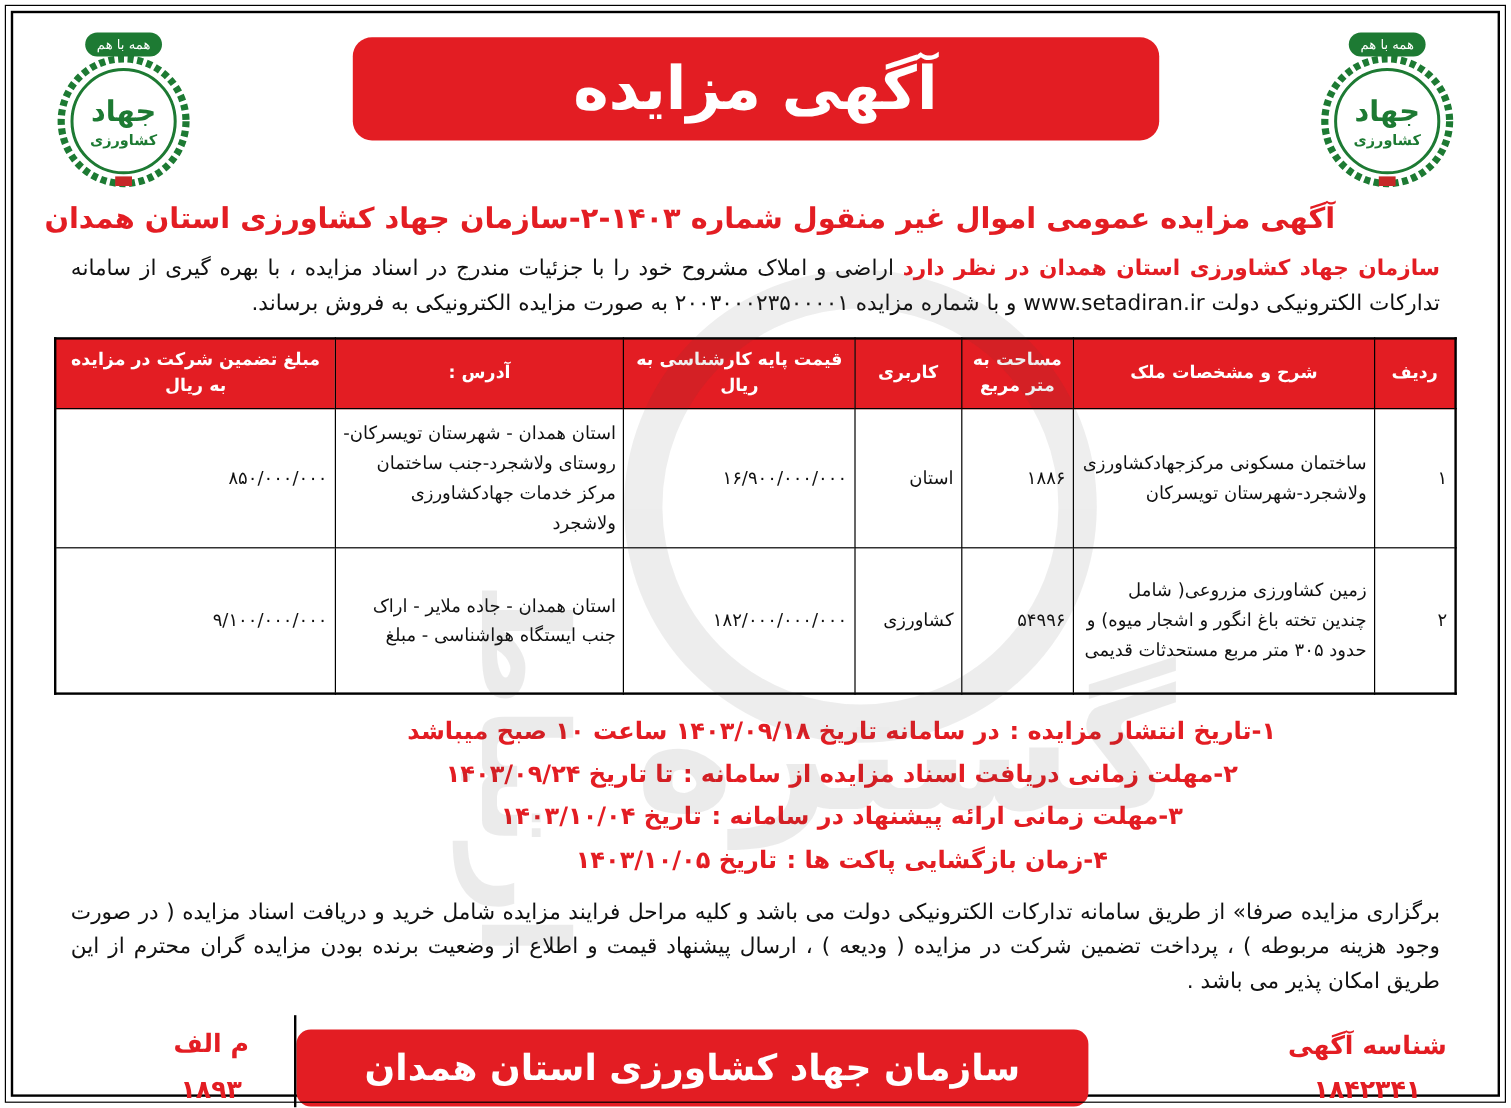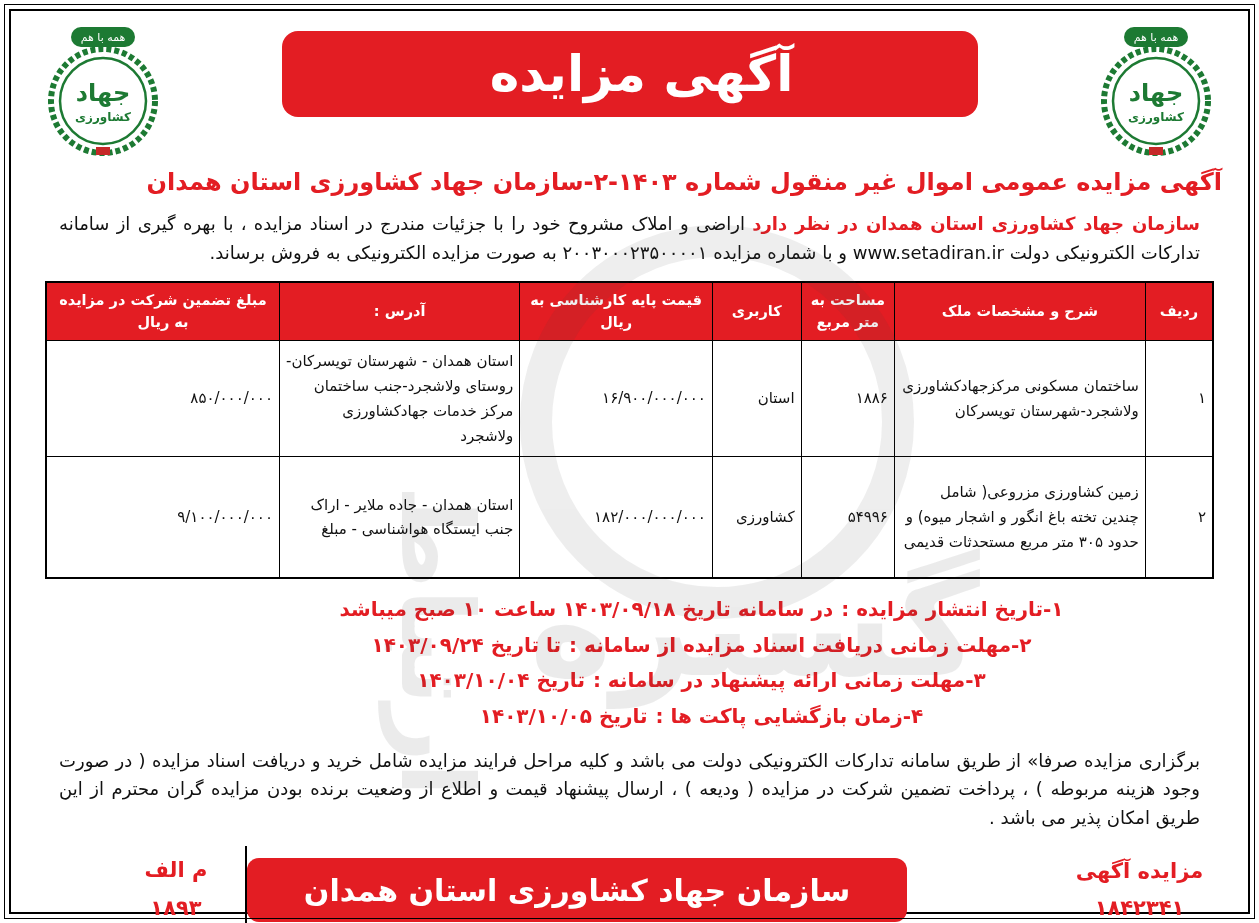--- a/index.html
+++ b/index.html
@@ -18,24 +18,24 @@
     padding:14px 26px 12px;
     display:flex;flex-direction:column;
   }
   
   .header{display:flex;align-items:flex-start;justify-content:space-between;}
   .logo{width:132px;height:132px;flex:0 0 auto;}
   .main-banner{
     flex:1;max-width:672px;height:86px;margin:6px 36px 0;
     background:var(--red);border-radius:16px;
     display:flex;align-items:center;justify-content:center;
-    color:#fff;font-weight:bold;font-size:50px;line-height:1;padding-left:24px;
+    color:#fff;font-weight:bold;font-size:50px;line-height:1;
   }
   .title-line{
-    margin-top:10px;text-align:right;
+    margin-top:10px;text-align:left;
     color:var(--red);font-weight:bold;font-size:24px;line-height:1.3;
   }
   
   .para{margin:12px 22px 0;font-size:18px;line-height:1.6;text-align:justify;}
   .para .lead{color:var(--red);font-weight:bold;}
   
   table.props{
     margin:13px 8px 0;width:calc(100% - 16px);
     border-collapse:collapse;border:2px solid #000;
     font-size:15px;
@@ -171,21 +171,21 @@
       <div class="sch-line"><span class="label">۱-تاریخ انتشار مزایده :</span><span class="value">در سامانه تاریخ ۱۴۰۳/۰۹/۱۸ ساعت ۱۰ صبح میباشد</span></div>
       <div class="sch-line"><span class="label">۲-مهلت زمانی دریافت اسناد مزایده از سامانه :</span><span class="value">تا تاریخ ۱۴۰۳/۰۹/۲۴</span></div>
       <div class="sch-line"><span class="label">۳-مهلت زمانی ارائه پیشنهاد در سامانه :</span><span class="value">تاریخ ۱۴۰۳/۱۰/۰۴</span></div>
       <div class="sch-line"><span class="label">۴-زمان بازگشایی پاکت ها :</span><span class="value">تاریخ ۱۴۰۳/۱۰/۰۵</span></div>
     </div>
 
     <p class="para">برگزاری مزایده صرفا» از طریق سامانه تدارکات الکترونیکی دولت می باشد و کلیه مراحل فرایند مزایده شامل خرید و دریافت اسناد مزایده ( در صورت وجود هزینه مربوطه ) ، پرداخت تضمین شرکت در مزایده ( ودیعه ) ، ارسال پیشنهاد قیمت و اطلاع از وضعیت برنده بودن مزایده گران محترم از این طریق امکان پذیر می باشد .</p>
 
     <div class="footer">
       <div class="ad-id">
-        <div>مزایده آگهی</div>
+        <div>شناسه آگهی</div>
         <div>۱۸۴۲۳۴۱</div>
       </div>
       <div class="footer-banner">سازمان جهاد کشاورزی استان همدان</div>
       <div class="m-alef">
         <div>م الف</div>
         <div>۱۸۹۳</div>
       </div>
     </div>
 
   </div>

